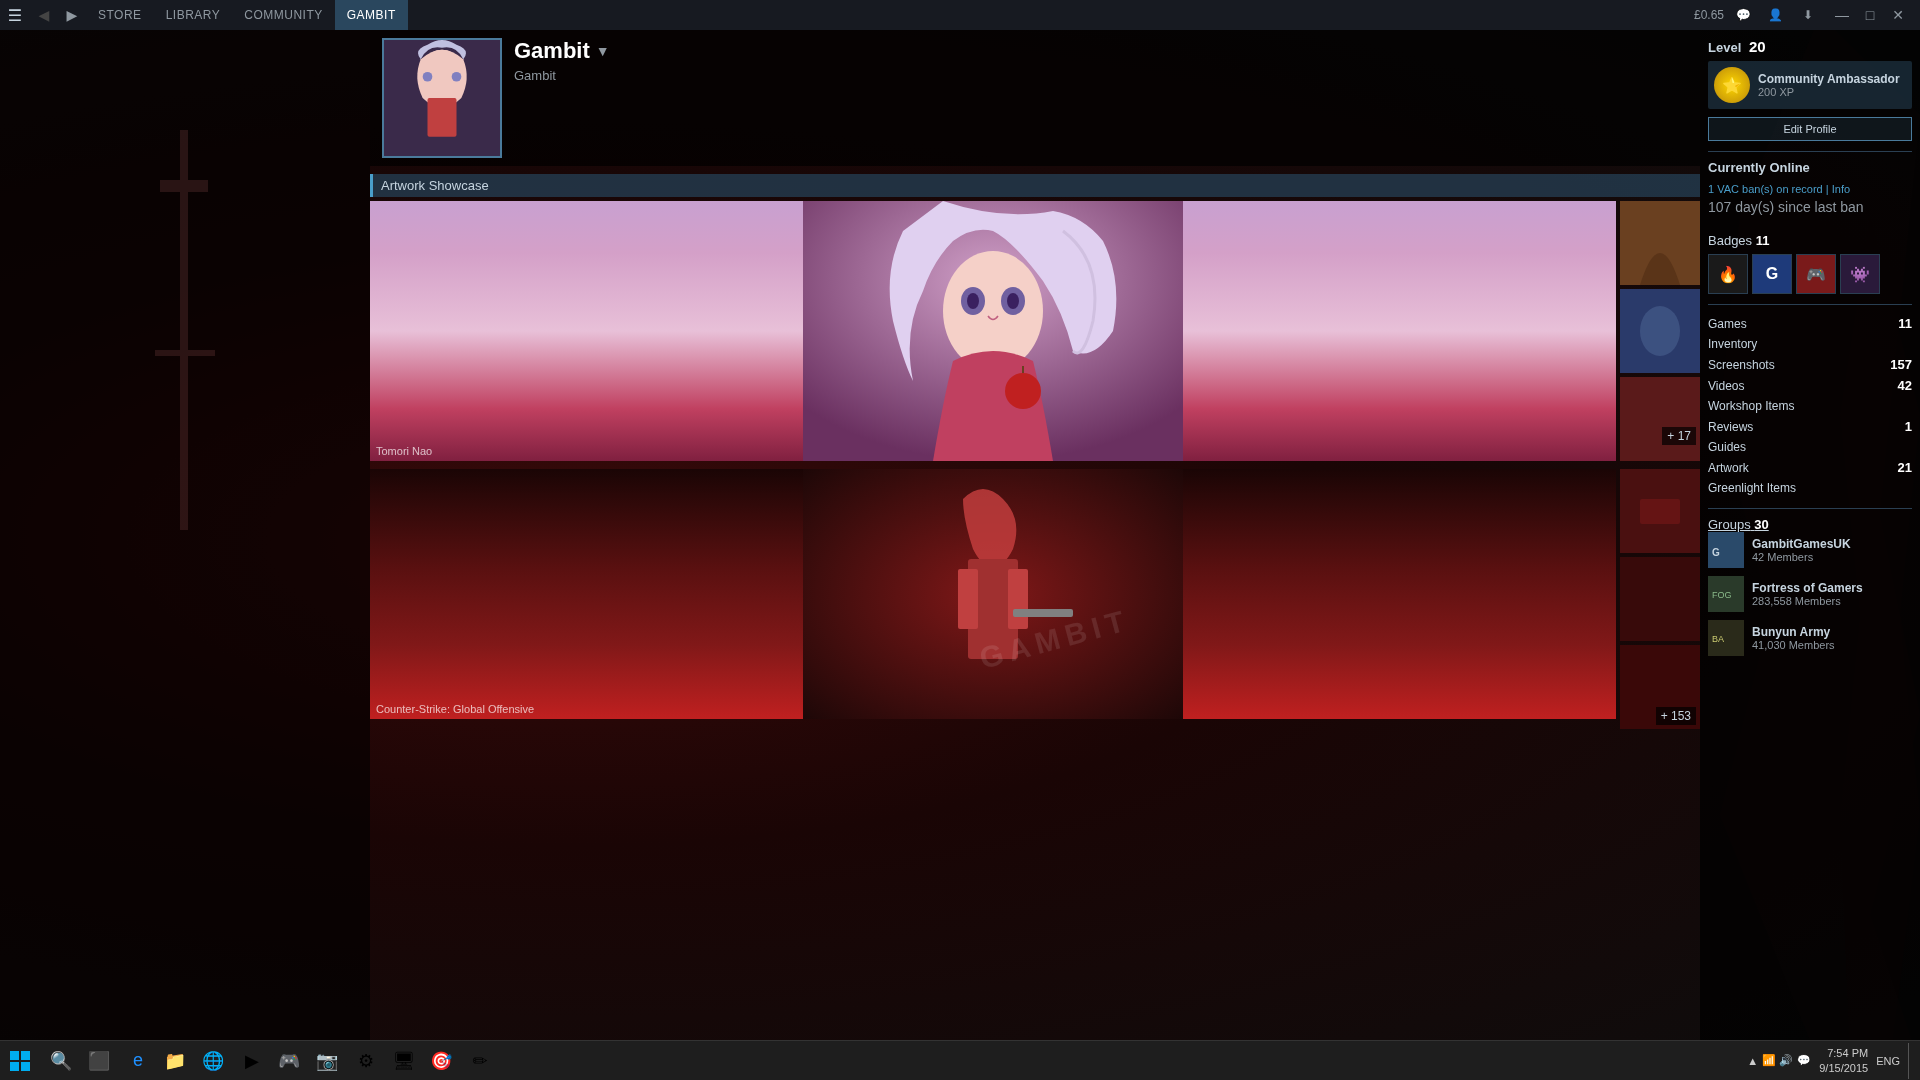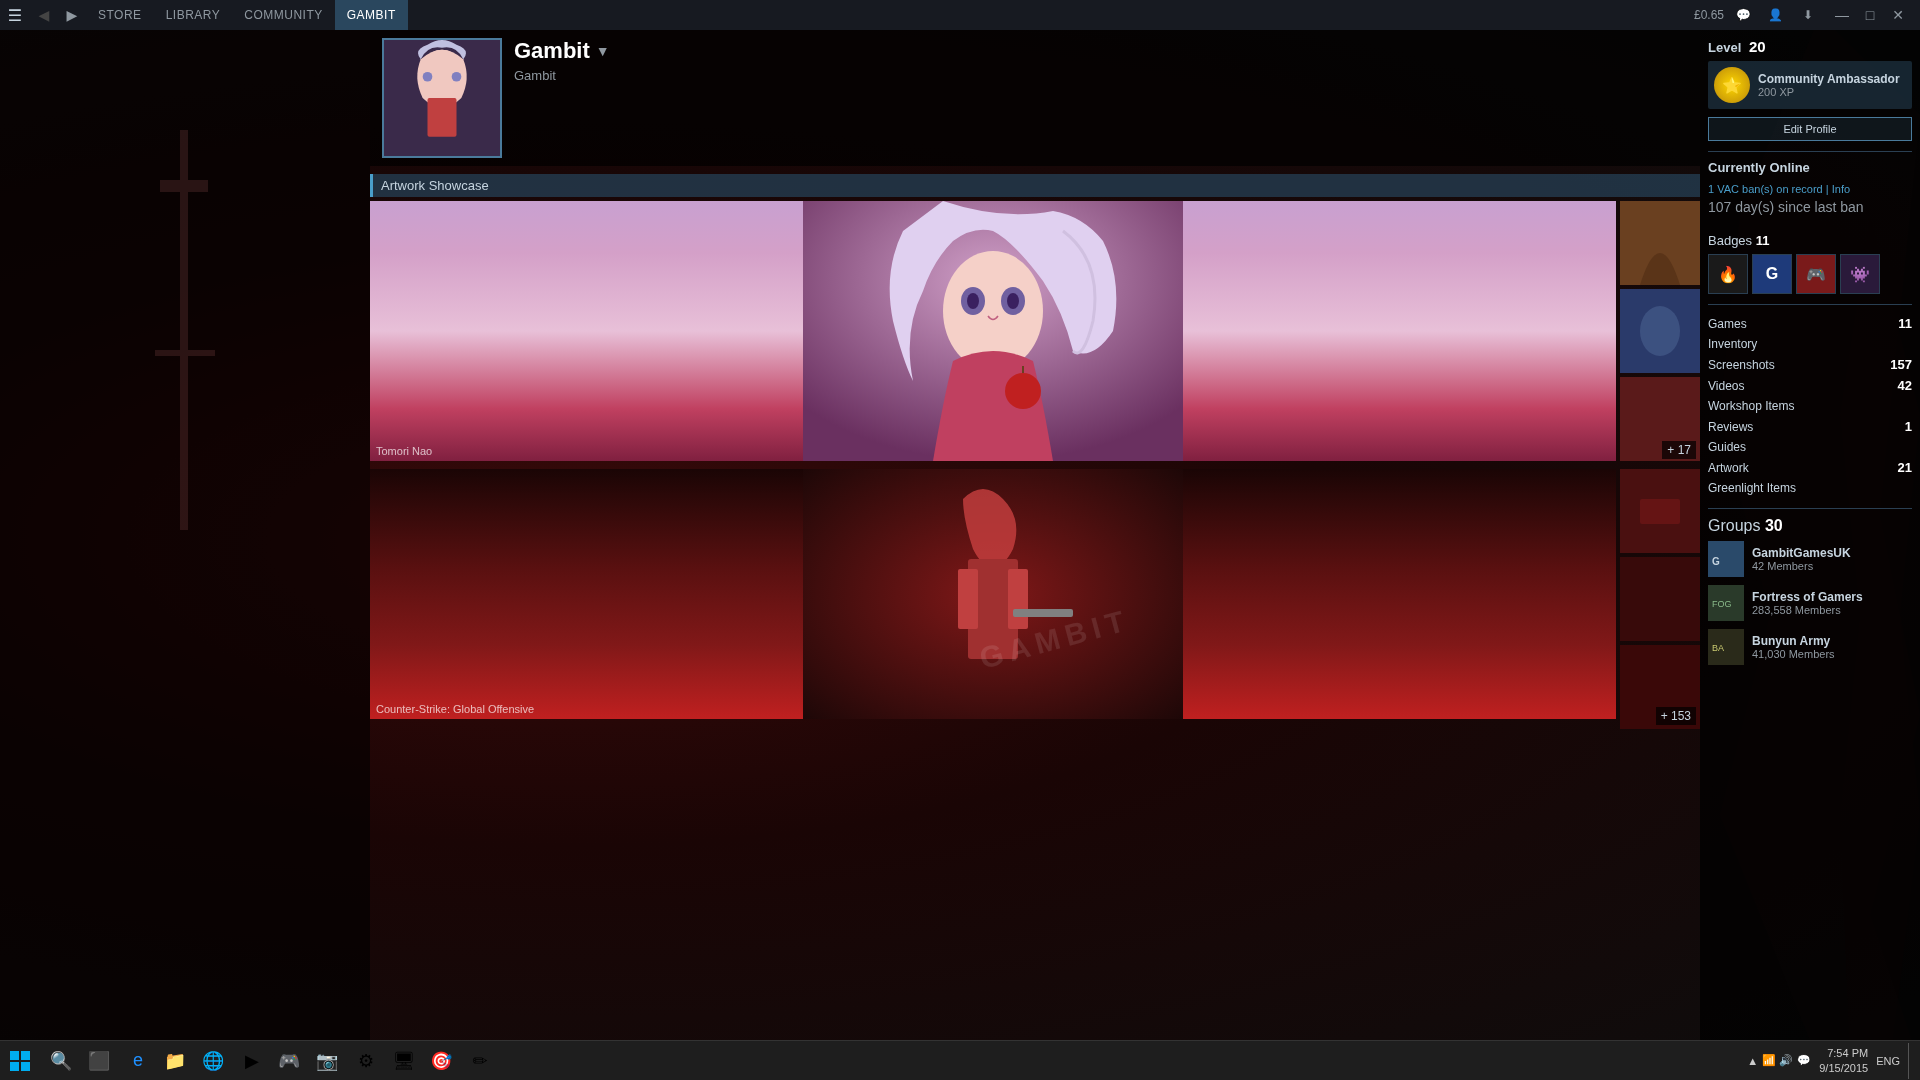--- a/index.html
+++ b/index.html
@@ -354,21 +354,21 @@
       justify-content: space-between;
       align-items: center;
       padding: 3px 0;
       cursor: pointer;
     }
     .stat-label { font-size: 12px; color: #c6d4df; }
     .stat-value { font-size: 13px; color: #fff; font-weight: bold; }
 
     
     .groups-section { margin-top: 10px; border-top: 1px solid #2a3f52; padding-top: 8px; }
-    .groups-title { font-size: 16px; color: #c6d4df; margin-bottom: 6px; }
+    .groups-title { font-size: 13px; color: #c6d4df; margin-bottom: 0; text-decoration: underline; }
     .groups-title strong { color: #fff; }
     .group-row {
       display: flex;
       align-items: center;
       gap: 8px;
       margin-bottom: 8px;
       cursor: pointer;
     }
     .group-avatar {
       width: 36px;
@@ -576,21 +576,21 @@
           <div class="showcase-side-img">
             <svg width="80" height="84" viewBox="0 0 80 84">
                 <rect width="80" height="84" fill="#2a3a6a"></rect>
                 <ellipse cx="40" cy="42" rx="20" ry="25" fill="#4a6090" opacity="0.6"></ellipse>
               </svg>
           </div>
           <div class="showcase-side-img" style="position:relative;">
             <svg width="80" height="84" viewBox="0 0 80 84">
                 <rect width="80" height="84" fill="#5a1a1a"></rect>
               </svg>
-            <div class="showcase-overlay" style="position:absolute;bottom:2px;right:4px;background:rgba(0,0,0,0.7);color:#c6d4df;font-size:12px;padding:2px 5px;">+ 17</div>
+            <div class="showcase-overlay" style="position:absolute;bottom:16px;right:4px;background:rgba(0,0,0,0.7);color:#c6d4df;font-size:12px;padding:2px 5px;">+ 17</div>
           </div>
         </div>
       </div>
     </div>
 
     <div class="showcase-section">
       <div class="showcase-grid">
         <div class="screenshot-main-img">
           <svg width="100%" height="250" viewBox="0 0 380 250">
             <defs>

